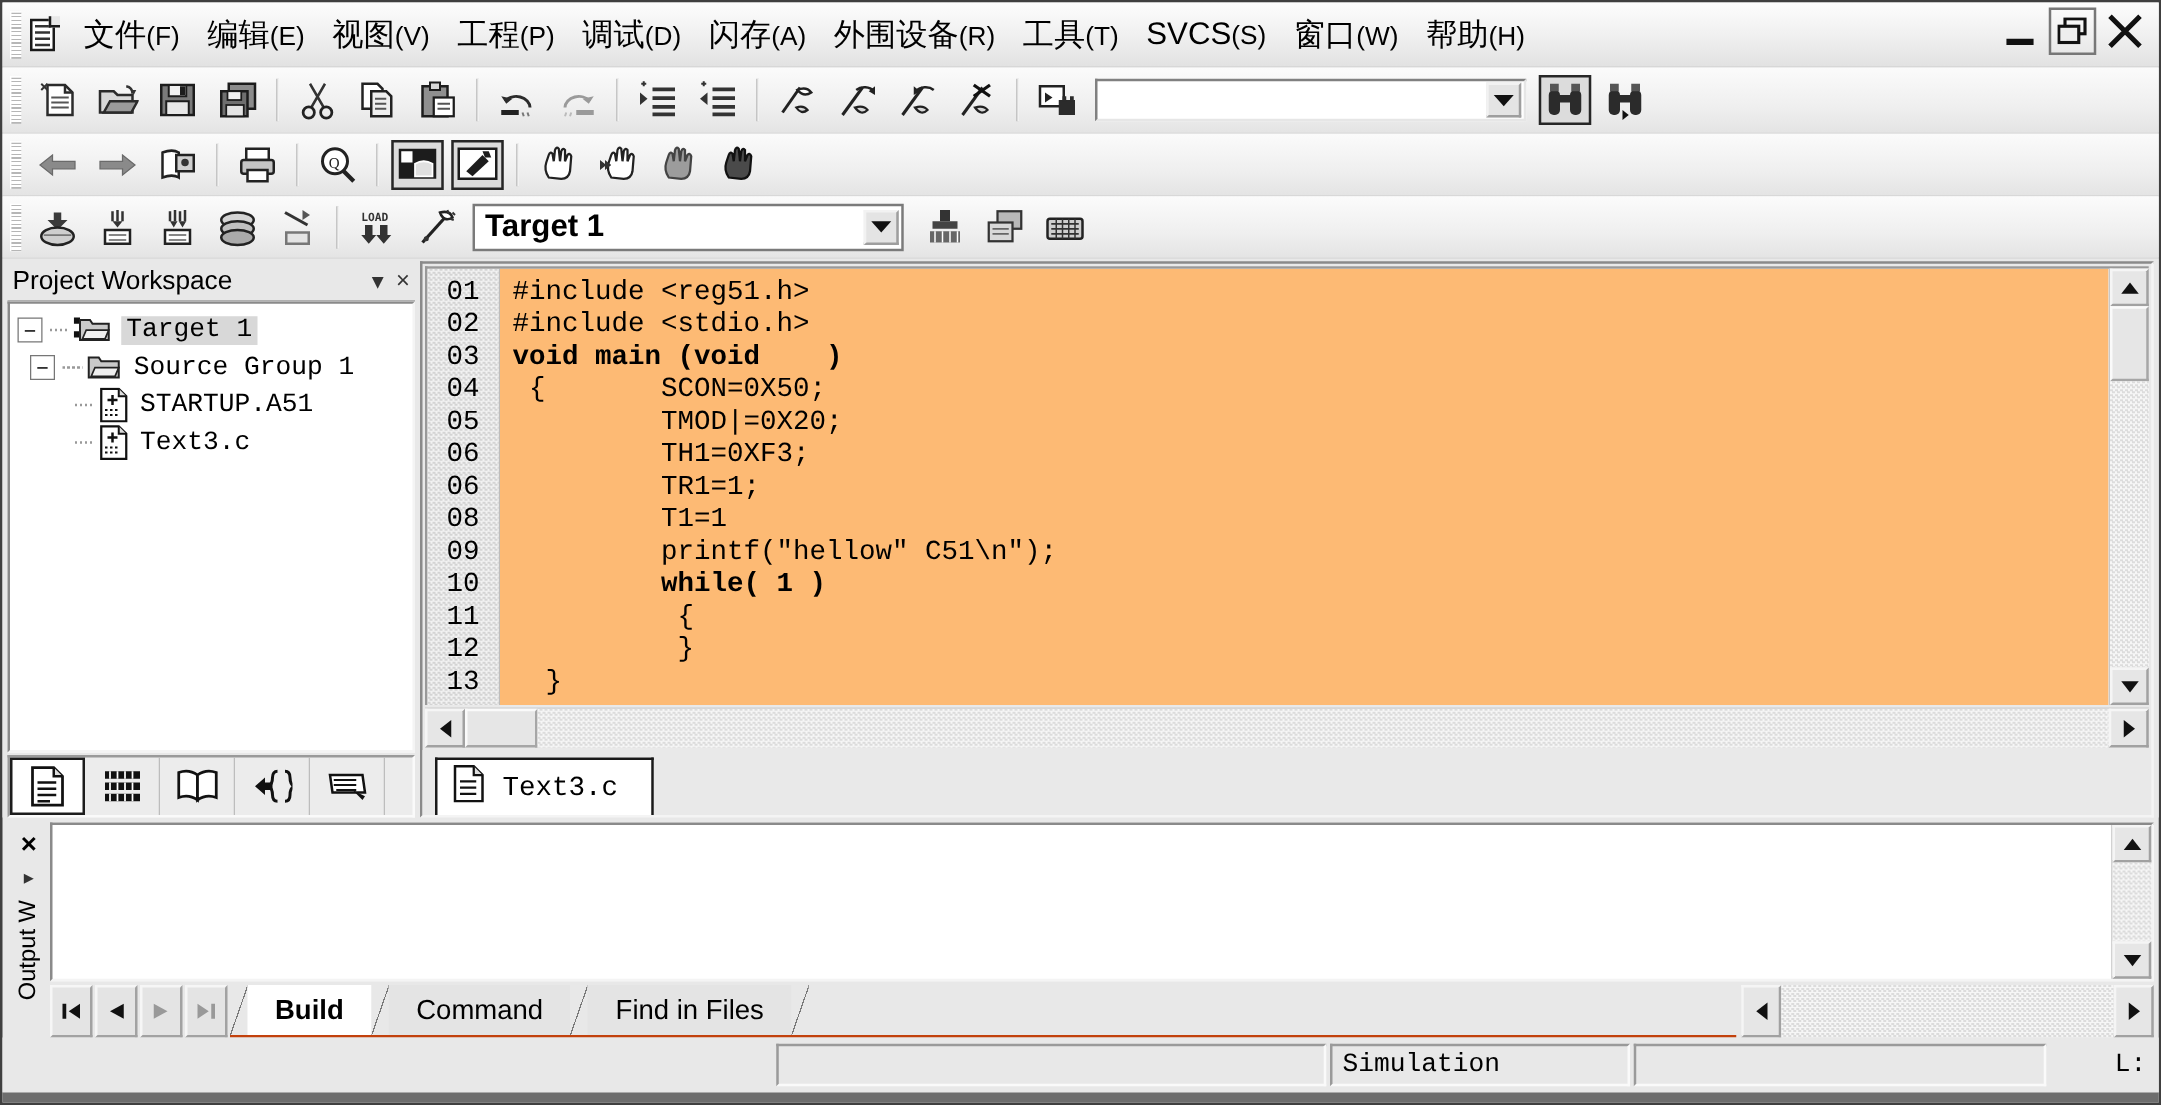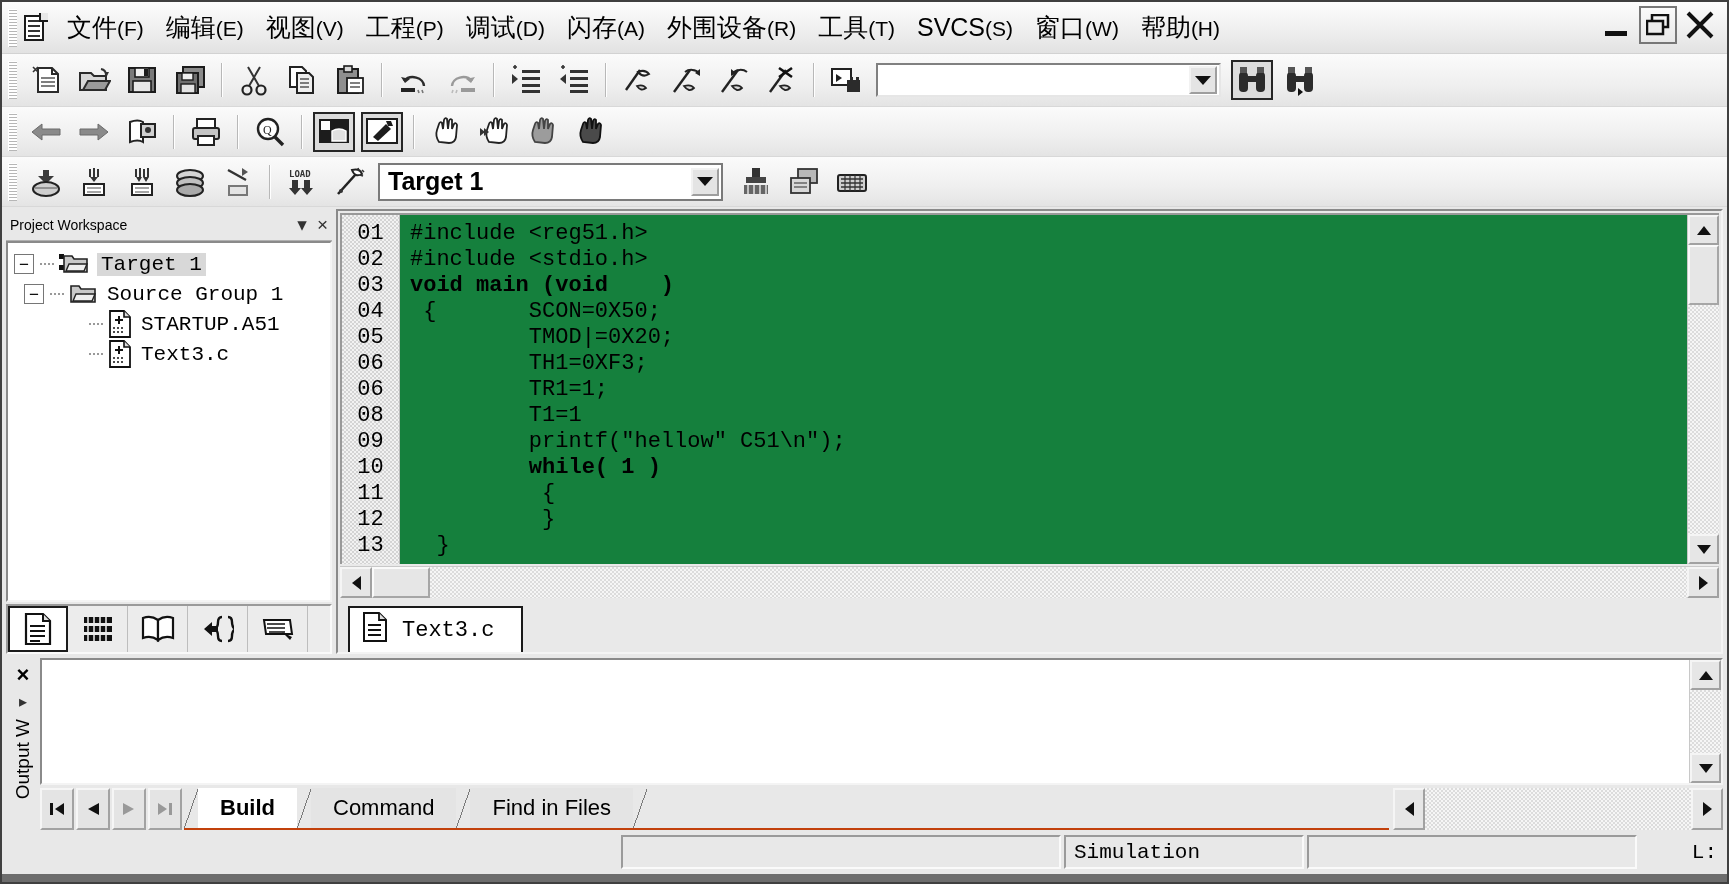--- a/index.html
+++ b/index.html
@@ -113,32 +113,32 @@
     padding: 2px 4px 0 4px; min-height:0;
   }
   .workspace {
     width: 326px; flex:0 0 326px; display:flex; flex-direction:column;
     background:#e8e8e8; margin-right:4px;
   }
   .ws-title {
     height:32px; display:flex; align-items:center; background:#e8e8e8;
     border-bottom:1px solid #b0b0b0; position:relative; padding-left:4px;
   }
-  .ws-title-text { font-size:14px; color:#000; }
+  .ws-title-text { font-size:21px; color:#000; }
   .ws-title-btns { position:absolute; right:4px; display:flex; gap:10px; align-items:center;}
   .ws-tbtn { font-size:19px; color:#333; cursor:pointer; }
   .ws-tree {
     flex:1 1 auto; background:#fff; border:2px solid #8a8a8a;
     border-right-color:#f4f4f4; border-bottom-color:#f4f4f4;
     overflow:hidden; padding:6px 0 0 0; min-height:0;
   }
   .tnode { display:flex; align-items:center; height:30px; padding-left:6px; position:relative;
            font-family:"Liberation Mono", monospace; font-size:21px; color:#000; white-space:nowrap;}
   .tnode.lvl1 { padding-left:16px; }
-  .tnode.lvl2 { padding-left:52px;margin-left:29px; }
+  .tnode.lvl2 { padding-left:52px; }
   .expander {
     width:20px;height:20px;border:1.5px solid #767676; background:#fff;
     display:flex;align-items:center;justify-content:center; margin-right:6px;
     font-size:17px; line-height:1; color:#000; cursor:pointer; flex:0 0 20px;
     font-family:"Liberation Sans",sans-serif;
   }
   .dots { width:16px; height:2px; flex:0 0 16px;
       background: repeating-linear-gradient(to right,#999 0 2px, transparent 2px 4px); margin-right:3px;}
   .fold-ic { width:30px; height:24px; flex:0 0 30px; margin-right:8px; position:relative; }
   .file-ic { width:24px; height:28px; flex:0 0 24px; margin-right:9px; position:relative;}
@@ -166,21 +166,21 @@
     background: repeating-conic-gradient(#d4d4d4 0% 25%, #f2f2f2 0% 50%) 0 0/4px 4px;
     border-right:1px solid #bdbdbd;
     padding-top:6px;
   }
   .gutter div {
     height:26px; font-family:"Liberation Mono",monospace; font-size:22px;
     text-align:center; color:#000; line-height:26px;
   }
   .code {
     flex:1 1 auto; padding:6px 0 0 10px; overflow:hidden;
-    background:#15803d;
+    background:#fdba74;
   }
   .code div {
     height:26px; line-height:26px; font-family:"Liberation Mono",monospace;
     font-size:22px; color:#000; white-space:pre;
   }
   .vscroll {
     width:32px; flex:0 0 32px; background:#f0f0f0; border-left:1px solid #c8c8c8;
     display:flex; flex-direction:column;
   }
   .sc-btn {

